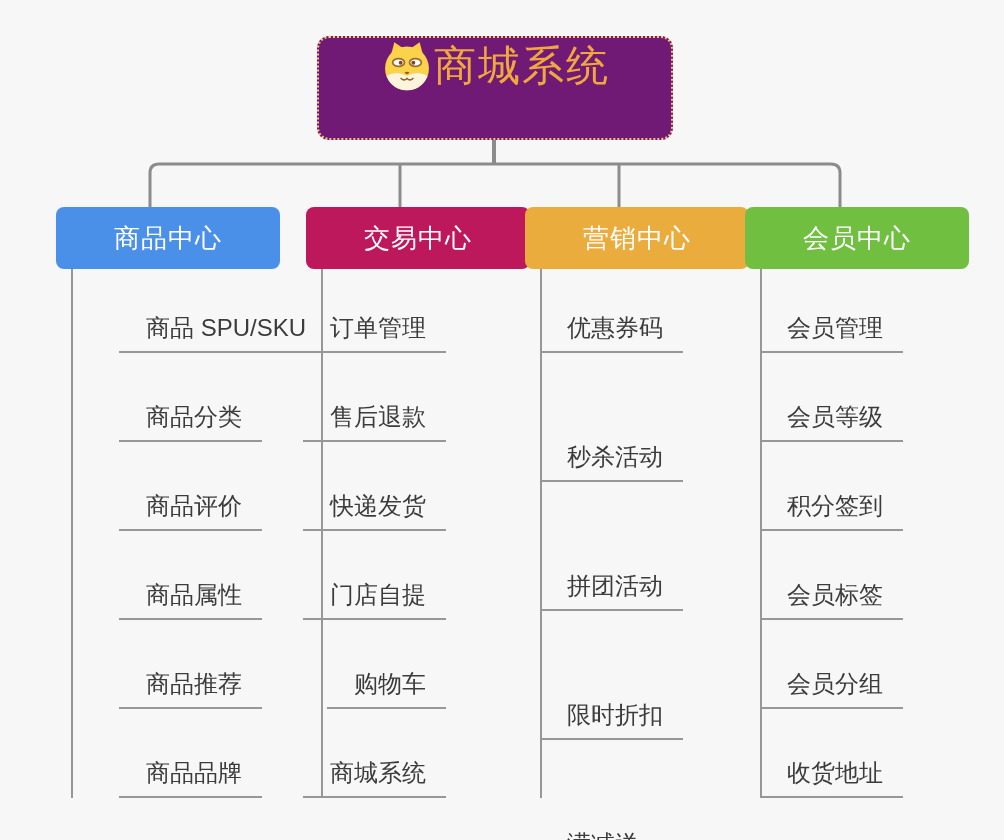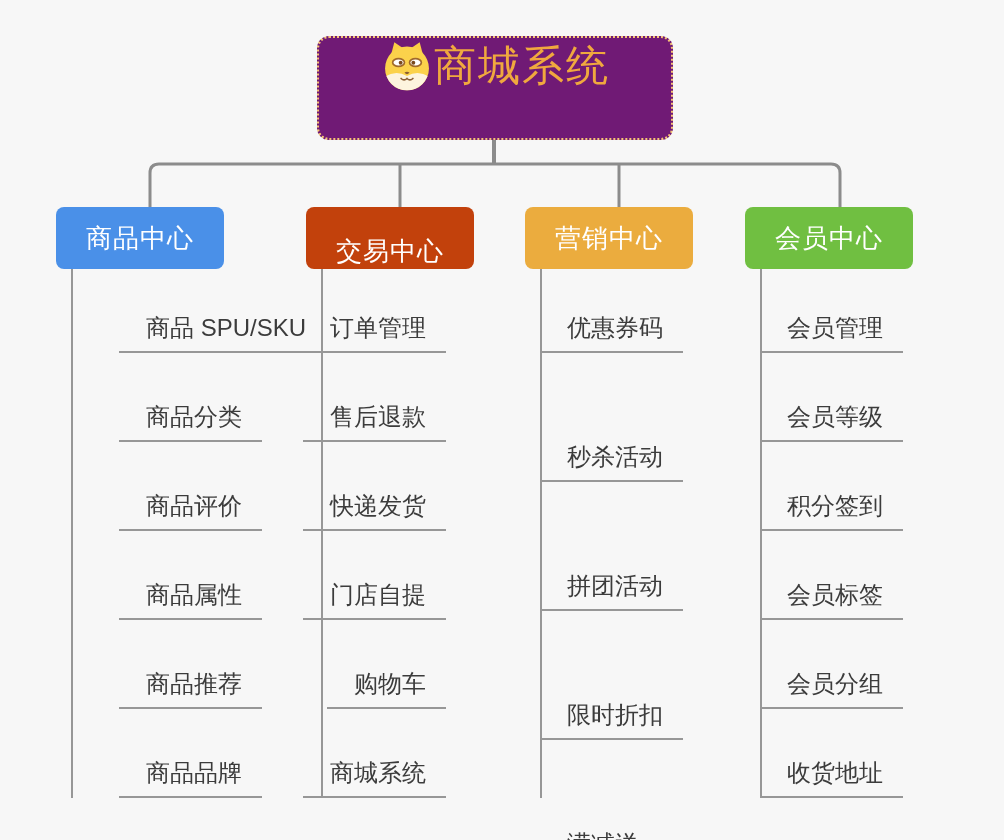--- a/index.html
+++ b/index.html
@@ -30,21 +30,21 @@
   .root-title{
     font-size:42px;
     color:#f0a83e;
     letter-spacing:2px;
     white-space:nowrap;
   }
   .dog-icon{width:54px;height:54px;flex:0 0 auto;}
   
   .branch-node{
     position:absolute;top:207px;
-    width:168px;height:62px;
+    width:224px;height:62px;
     border-radius:8px;
     display:flex;align-items:center;justify-content:center;
     color:#ffffff;
     font-size:26px;
     letter-spacing:1px;
     white-space:nowrap;
   }
   .branch-0{left:56px;}
   .branch-1{left:306px;}
   .branch-2{left:525px;}
@@ -110,21 +110,21 @@
       <circle cx="39.5" cy="29.3" r="2.3" fill="#7a4a1e"></circle>
       <path d="M29,41 Q32,39 35,41 Q32,45 29,41 Z" fill="#8b5e34"></path>
       <path d="M25,48 Q28.5,51.5 32,48 Q35.5,51.5 39,48" fill="none" stroke="#8b5e34" stroke-width="2" stroke-linecap="round"></path>
     </svg>
     <span class="root-title">商城系统</span>
   </div>
 
   <div class="branch-node branch-0" style="background-color: rgb(74, 144, 232);">
     <span>商品中心</span>
   </div>
-  <div class="branch-node branch-1" style="background-color: #c2410c; align-items: flex-end;">
+  <div class="branch-node branch-1" style="background-color: #be185d;">
     <span>交易中心</span>
   </div>
   <div class="branch-node branch-2" style="background-color: rgb(235, 172, 62);">
     <span>营销中心</span>
   </div>
   <div class="branch-node branch-3" style="background-color: rgb(112, 191, 65);">
     <span>会员中心</span>
   </div>
 
   <div class="sub-col col-0">

